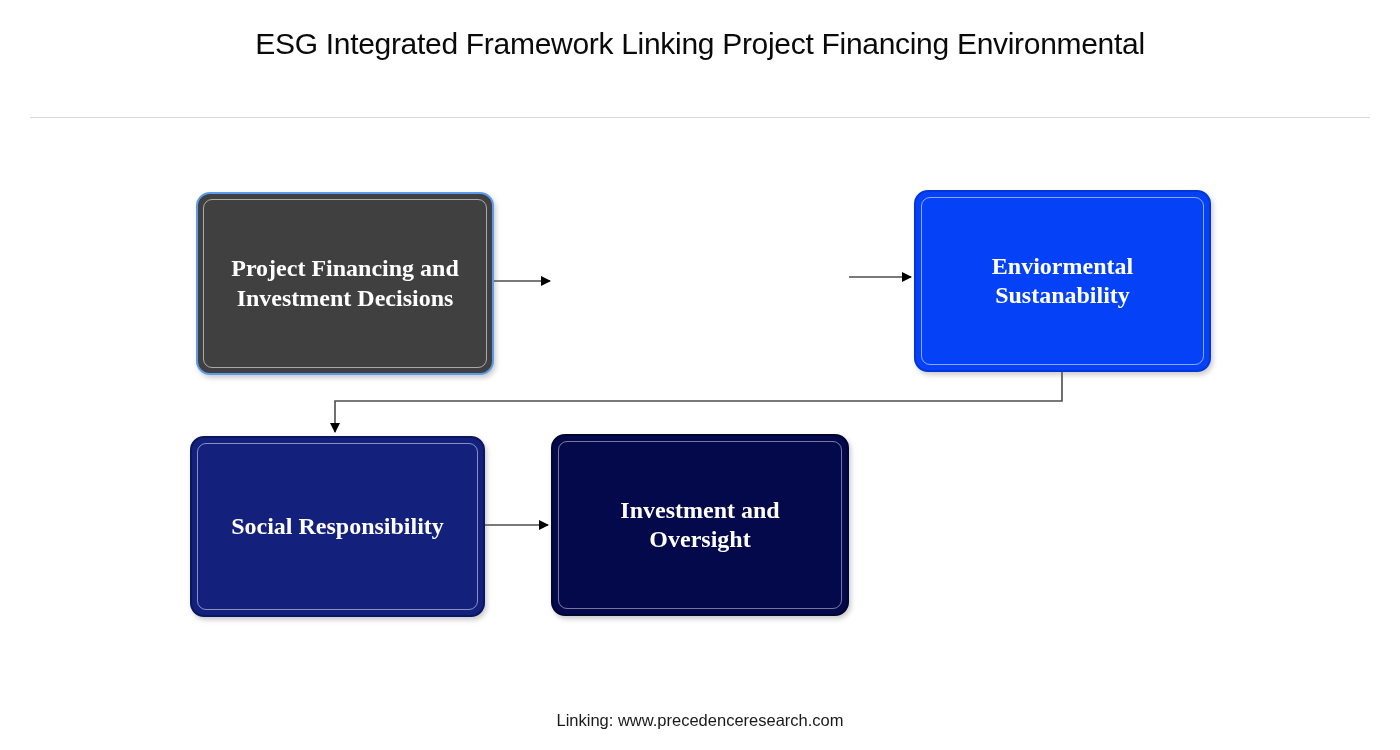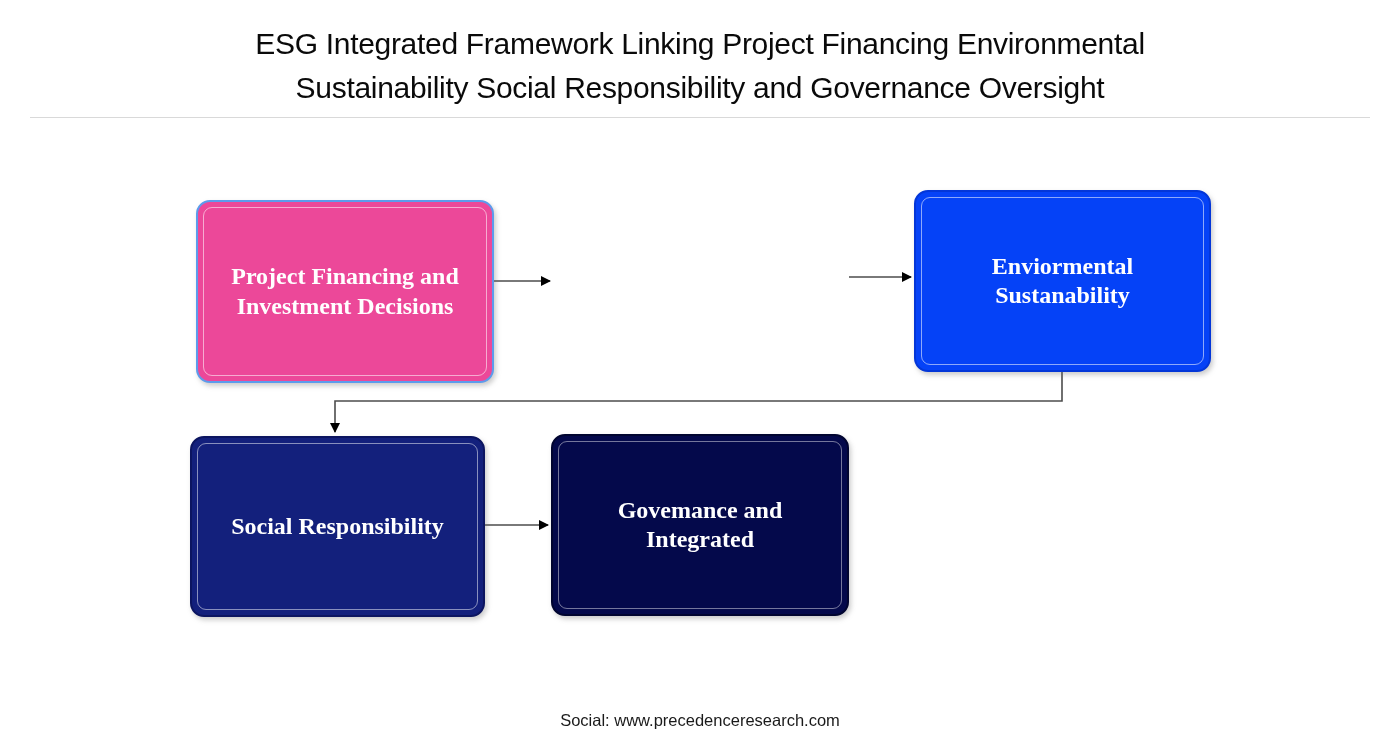--- a/index.html
+++ b/index.html
@@ -97,49 +97,48 @@
     color: #1a1a1a;
   }
 </style>
 </head>
 <body>
 
 <div class="canvas">
 
   <h1 class="page-title">
     <span>ESG Integrated Framework Linking Project Financing Environmental</span>
-    <span>Sustainability Social Responsibility and Governance Oversight</span>
   </h1>
 
   <div class="divider"></div>
 
   <svg class="connector-svg" viewBox="0 0 1400 750">
     <defs>
       <marker id="ah" markerUnits="userSpaceOnUse" markerWidth="14" markerHeight="12" refX="9" refY="5" orient="auto">
         <path class="arrowhead" d="M0,0 L10,5 L0,10 Z" fill="#000000"></path>
       </marker>
     </defs>
     <path class="connector-line" d="M494,281 L550,281" marker-end="url(#ah)" style="stroke: rgb(77, 77, 77);"></path>
     <path class="connector-line" d="M849,277 L911,277" marker-end="url(#ah)" style="stroke: rgb(77, 77, 77);"></path>
     <path class="connector-line" d="M1062,372 L1062,401 L335,401 L335,432" marker-end="url(#ah)" style="stroke: rgb(77, 77, 77);"></path>
     <path class="connector-line" d="M485,525 L548,525" marker-end="url(#ah)" style="stroke: rgb(77, 77, 77);"></path>
   </svg>
 
-  <div class="flow-box box-1" style="background: #ec4899; border-color: rgb(92, 155, 236); margin-top: 8px; --inner-line: rgba(255,255,255,0.55);">
+  <div class="flow-box box-1" style="background: #404040; border-color: rgb(92, 155, 236); --inner-line: rgba(255,255,255,0.55);">
     <span class="box-label">Project Financing and Investment Decisions</span>
   </div>
 
 
   <div class="flow-box box-3" style="background: rgb(5, 66, 247); border-color: rgb(3, 54, 216); --inner-line: rgba(255,255,255,0.55);">
     <span class="box-label">Enviormental Sustanability</span>
   </div>
 
   <div class="flow-box box-4" style="background: rgb(19, 32, 124); border-color: rgb(12, 21, 96); --inner-line: rgba(255,255,255,0.5);">
     <span class="box-label">Social Responsibility</span>
   </div>
 
   <div class="flow-box box-5" style="background: rgb(4, 9, 75); border-color: rgb(1, 5, 48); --inner-line: rgba(255,255,255,0.45);">
-    <span class="box-label">Govemance and Integrated</span>
+    <span class="box-label">Investment and Oversight</span>
   </div>
 
-  <div class="source-line">Social: www.precedenceresearch.com</div>
+  <div class="source-line">Linking: www.precedenceresearch.com</div>
 
 </div>
 
 </body></html>

